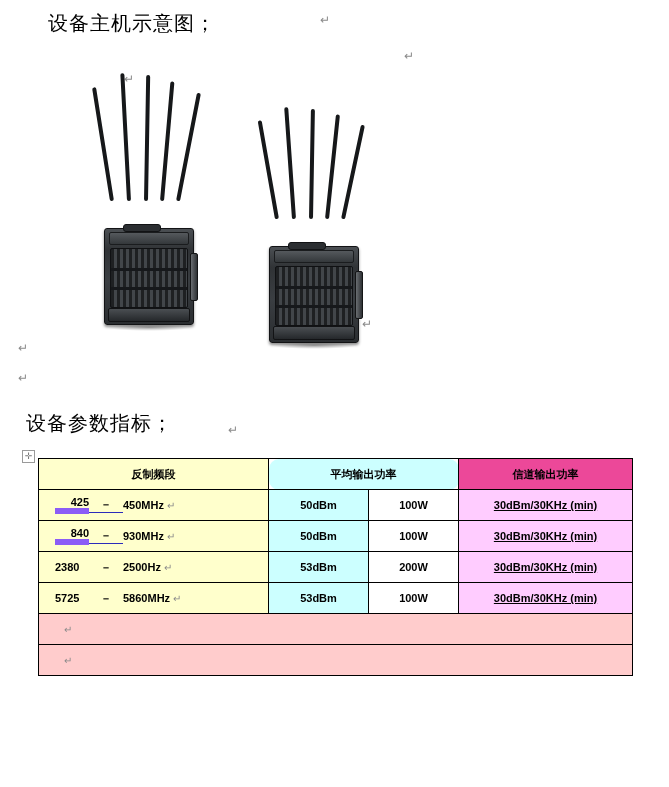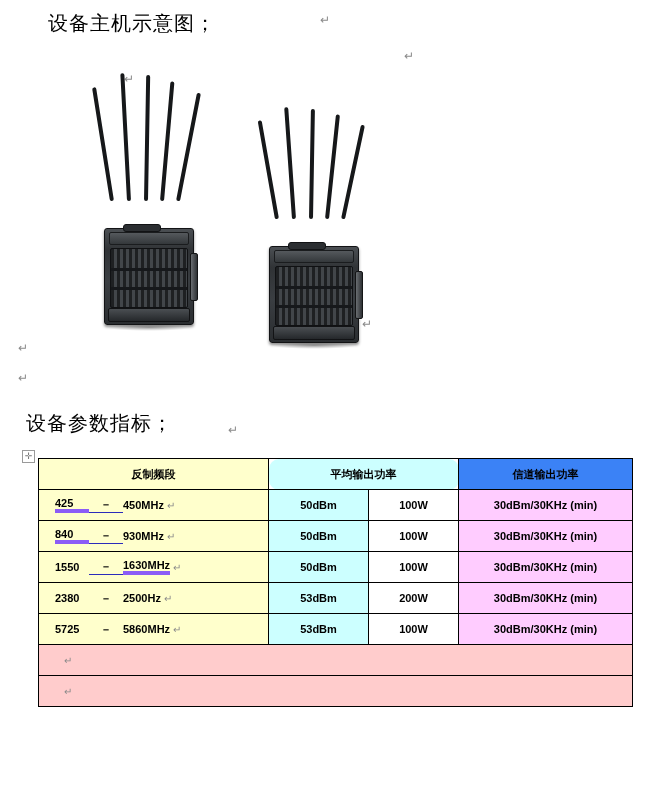--- a/index.html
+++ b/index.html
@@ -169,26 +169,26 @@
     vertical-align: middle;
     white-space: nowrap;
   }
   .col-band   { width: 230px; }
   .col-avg    { width: 100px; }
   .col-peak   { width: 90px;  }
   .col-chan   { width: 174px; }
 
   .hdr-band { background: #ffffcc; }
   .hdr-avg  { background: #ccffff; border-radius: 10px; }
-  .hdr-chan { background: #3b82f6; }
+  .hdr-chan { background: #ec4899; }
 
   .cell-band { background: #ffffcc; }
   .cell-avg  { background: #ccffff; }
   .cell-peak { background: #ffffff; margin-top: 12px; }
-  .cell-chan { background: #ffccff; }
+  .cell-chan { background: #ffccff; text-decoration: underline; }
 
   .band-inner {
     display: flex;
     align-items: center;
     justify-content: flex-start;
     padding-left: 16px;
     height: 100%;
     gap: 0;
   }
   .band-lo {
@@ -198,21 +198,21 @@
   }
   .band-dash {
     display: inline-block;
     width: 34px;
     text-align: center;
   }
   .band-hi {
     display: inline-block;
     text-align: left;
   }
-  .u { border-bottom: 4px solid #8b5cf6; }
+  .u { border-bottom: 6px solid #8b5cf6; text-align: right; }
   .u-blue { border-bottom: 1px solid #2b2bbb; }
 
   .mark {
     font-family: "Liberation Sans", sans-serif;
     font-weight: normal;
     font-size: 10px;
     color: #8a8a8a;
     padding-left: 3px;
   }
 
@@ -343,33 +343,20 @@
               <span class="mark">↵</span>
             </div>
           </td>
           <td class="cell-avg">50dBm</td>
           <td class="cell-peak">100W</td>
           <td class="cell-chan">30dBm/30KHz (min)</td>
         </tr>
         <tr>
           <td class="cell-band">
             <div class="band-inner">
-              <span class="band-lo">1550</span>
-              <span class="band-dash u-blue">－</span>
-              <span class="band-hi u">1630MHz</span>
-              <span class="mark">↵</span>
-            </div>
-          </td>
-          <td class="cell-avg">50dBm</td>
-          <td class="cell-peak">100W</td>
-          <td class="cell-chan">30dBm/30KHz (min)</td>
-        </tr>
-        <tr>
-          <td class="cell-band">
-            <div class="band-inner">
               <span class="band-lo">2380</span>
               <span class="band-dash">－</span>
               <span class="band-hi">2500Hz</span>
               <span class="mark">↵</span>
             </div>
           </td>
           <td class="cell-avg">53dBm</td>
           <td class="cell-peak">200W</td>
           <td class="cell-chan">30dBm/30KHz (min)</td>
         </tr>

